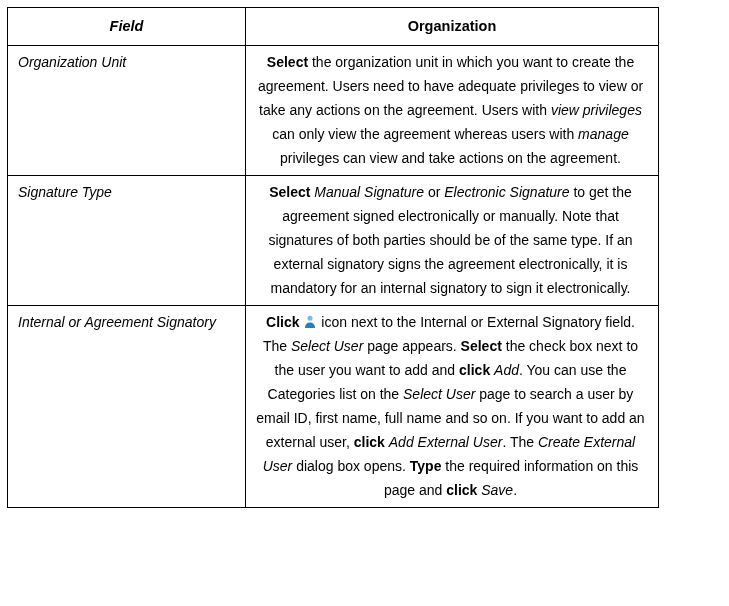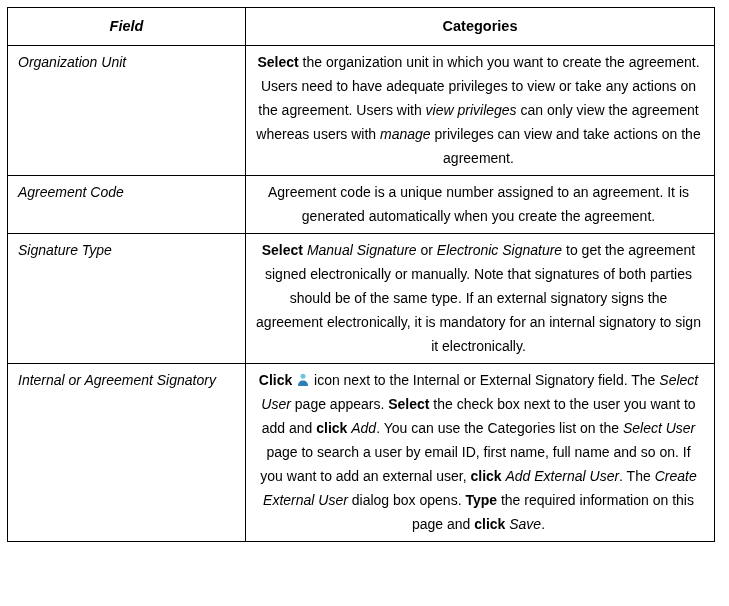--- a/index.html
+++ b/index.html
@@ -11,21 +11,21 @@
     width: 729px;
     height: 606px;
     font-family: "Liberation Sans", sans-serif;
     color: #000000;
     overflow: hidden;
   }
   table.doc-table {
     border-collapse: collapse;
     table-layout: fixed;
     margin: 7px 0 0 7px;
-    width: 708px;
+    width: 652px;
   }
   col.c1 { width: 238px; }
   th, td {
     border: 1.5px solid #000000;
     vertical-align: top;
     font-size: 14px;
     line-height: 24px;
     padding: 4px 12px 5px 9px;
   }
   th {
@@ -57,31 +57,27 @@
 <body>
 
 <table class="doc-table">
   <colgroup>
     <col class="c1">
     <col class="c2">
   </colgroup>
   <thead>
     <tr>
       <th class="field-header">Field</th>
-      <th class="desc-header">Categories</th>
+      <th class="desc-header">Organization</th>
     </tr>
   </thead>
   <tbody>
       <tr>
         <td class="field-cell">Organization Unit</td>
         <td class="desc-cell"><span class="b">Select</span><span> the organization unit in which you want to create the agreement. Users need to have adequate privileges to view or take any actions on the agreement. Users with </span><span class="i">view privileges</span><span> can only view the agreement whereas users with </span><span class="i">manage</span><span> privileges can view and take actions on the agreement.</span></td>
-      </tr>
-      <tr>
-        <td class="field-cell">Agreement Code</td>
-        <td class="desc-cell"><span>Agreement code is a unique number assigned to an agreement. It is generated automatically when you create the agreement.</span></td>
       </tr>
       <tr>
         <td class="field-cell">Signature Type</td>
         <td class="desc-cell"><span class="b">Select</span><span> </span><span class="i">Manual Signature</span><span> or </span><span class="i">Electronic Signature</span><span> to get the agreement signed electronically or manually. Note that signatures of both parties should be of the same type. If an external signatory signs the agreement electronically, it is mandatory for an internal signatory to sign it electronically.</span></td>
       </tr>
       <tr>
         <td class="field-cell">Internal or Agreement Signatory</td>
         <td class="desc-cell"><span class="b">Click</span><span> </span>
   <span class="inline-icon"><svg width="12" height="14" viewBox="0 0 12 14" xmlns="http://www.w3.org/2000/svg">
               <circle cx="6" cy="3.2" r="2.5" fill="#6FC2E2"></circle>

